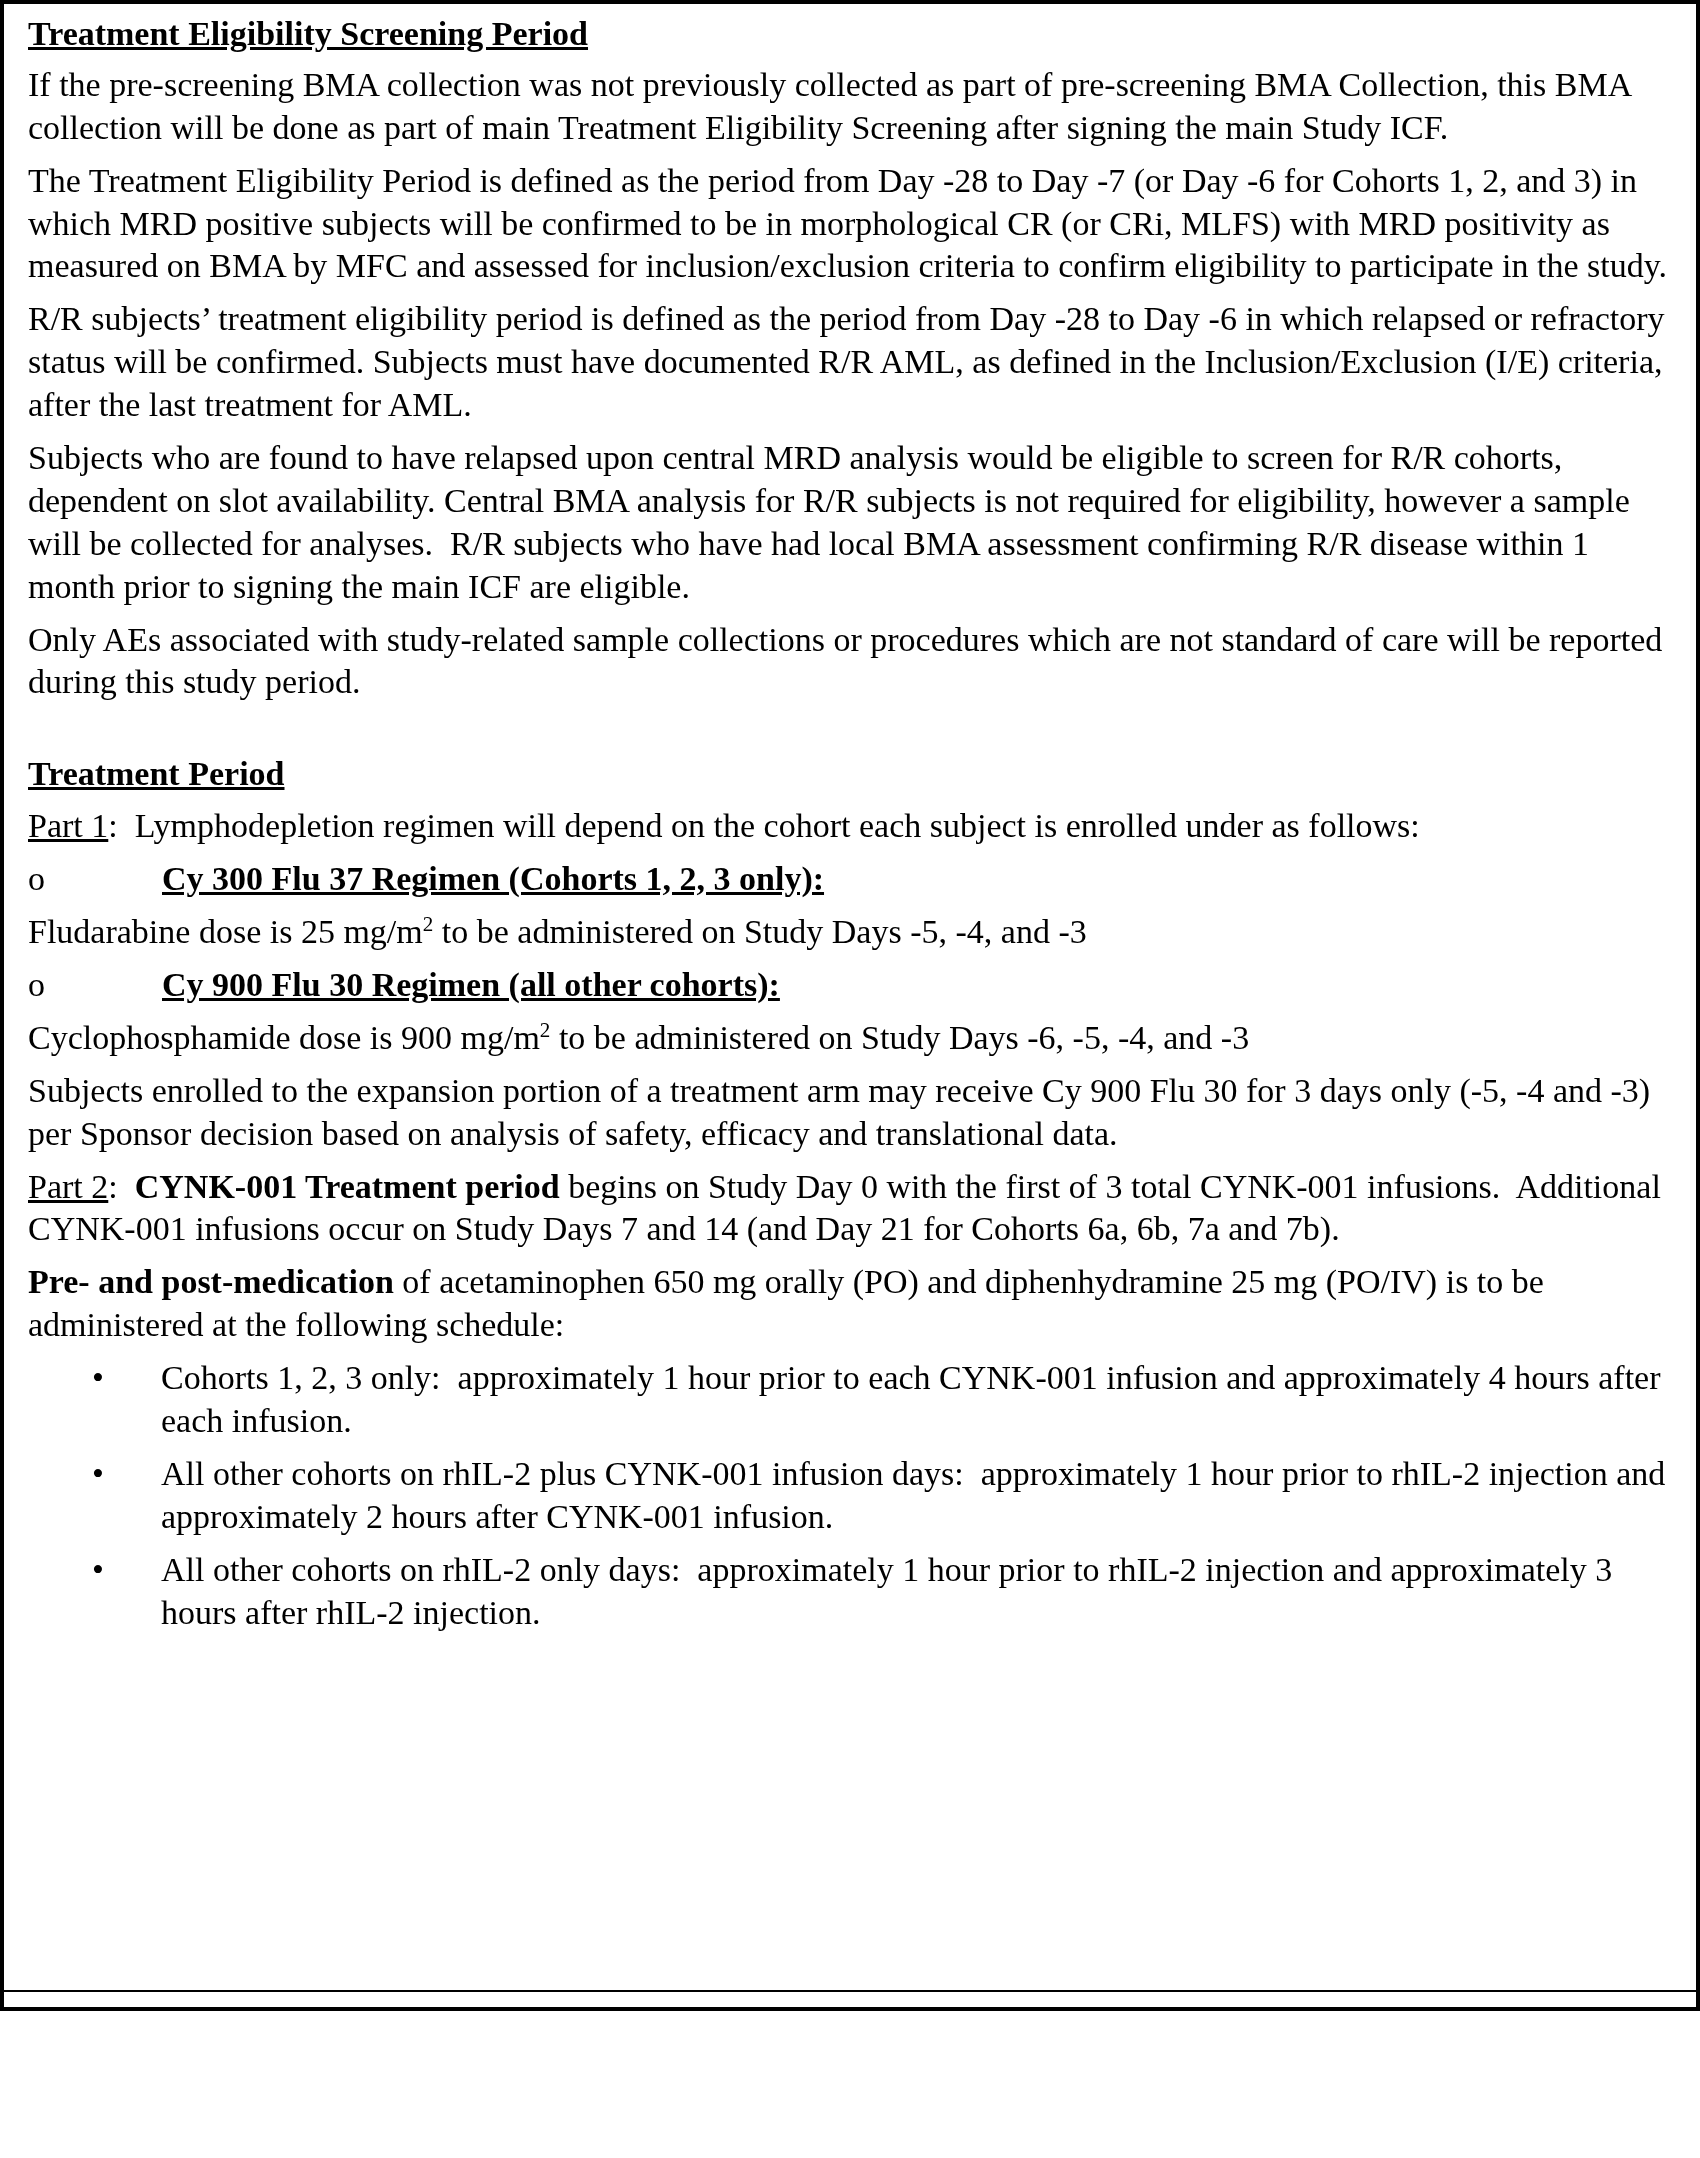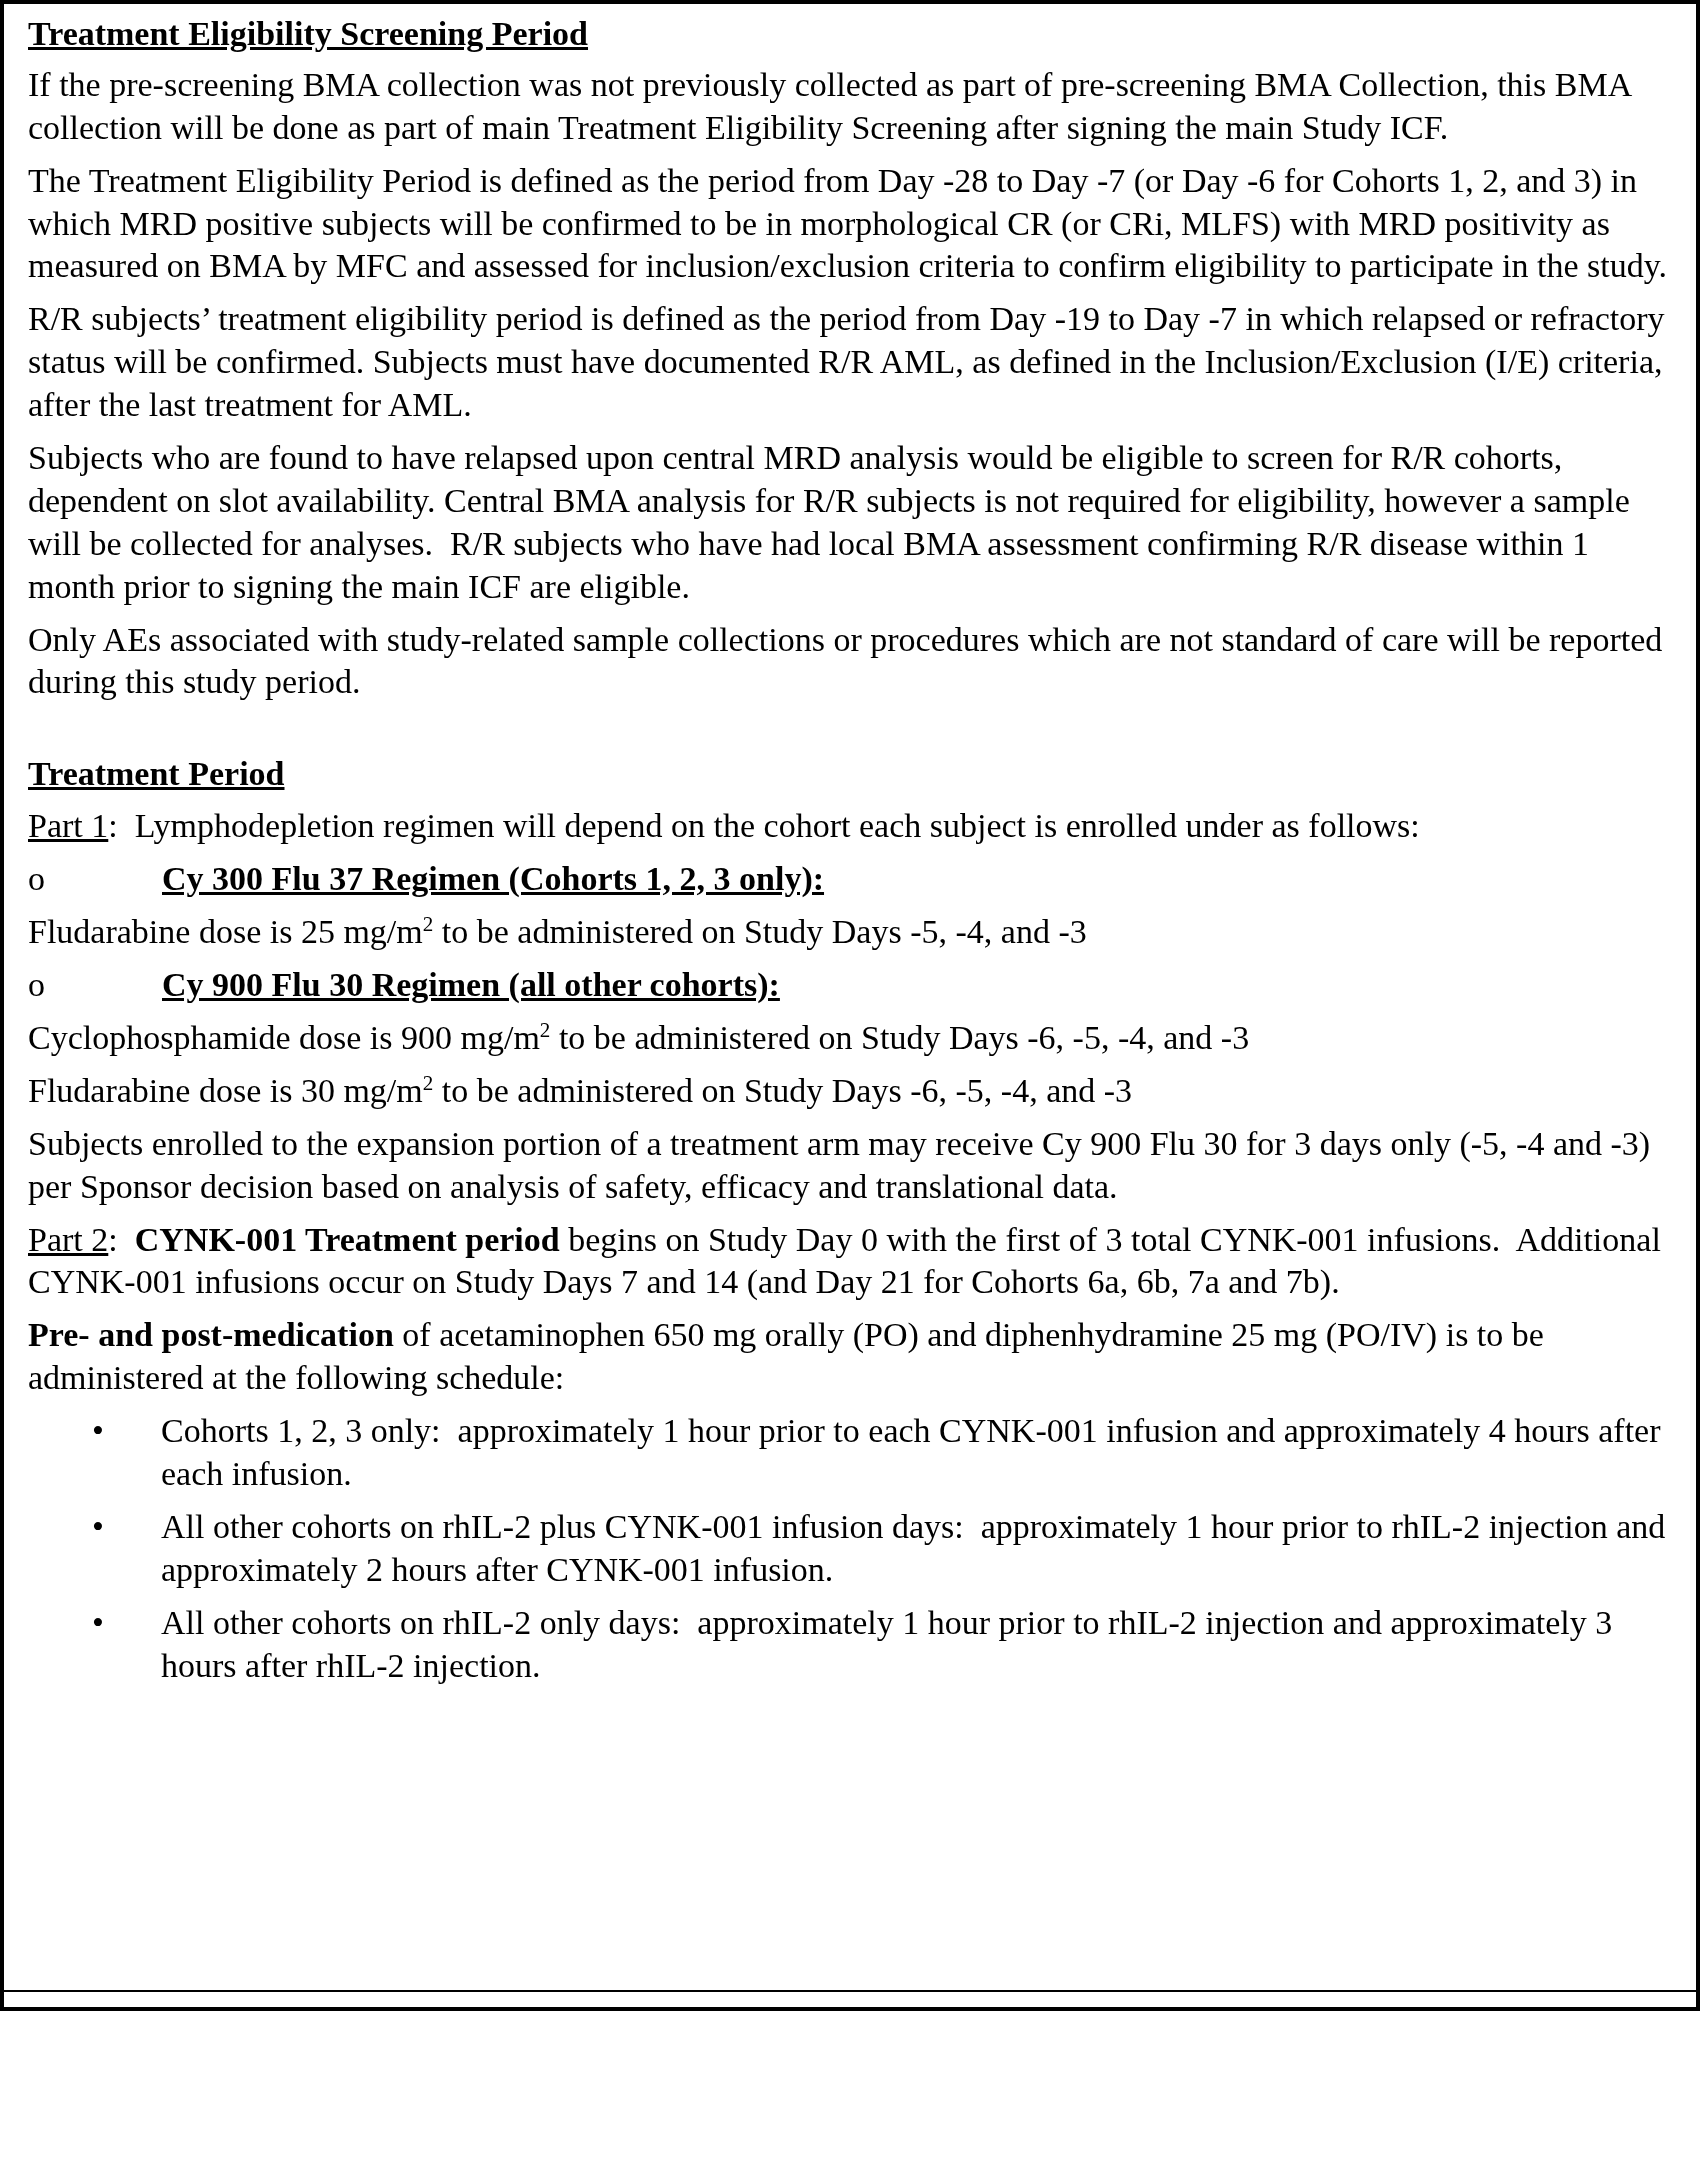--- a/index.html
+++ b/index.html
@@ -46,31 +46,30 @@
   .content { flex: 1 1 auto; min-width: 0; }
 </style>
 </head>
 <body>
 
 <div class="page">
   <div class="doc-cell">
       <div class="block heading"><span class="b u">Treatment Eligibility Screening Period</span></div>
       <div class="block para"><span class="">If the pre-screening BMA collection was not previously collected as part of pre-screening BMA Collection, this BMA collection will be done as part of main Treatment Eligibility Screening after signing the main Study ICF.</span></div>
       <div class="block para"><span class="">The Treatment Eligibility Period is defined as the period from Day -28 to Day -7 (or Day -6 for Cohorts 1, 2, and 3) in which MRD positive subjects will be confirmed to be in morphological CR (or CRi, MLFS) with MRD positivity as measured on BMA by MFC and assessed for inclusion/exclusion criteria to confirm eligibility to participate in the study.</span></div>
-      <div class="block para"><span class="">R/R subjects’ treatment eligibility period is defined as the period from Day -19 to Day -7 in which relapsed or refractory status will be confirmed. Subjects must have documented R/R AML, as defined in the Inclusion/Exclusion (I/E) criteria, after the last treatment for AML.</span></div>
+      <div class="block para"><span class="">R/R subjects’ treatment eligibility period is defined as the period from Day -28 to Day -6 in which relapsed or refractory status will be confirmed. Subjects must have documented R/R AML, as defined in the Inclusion/Exclusion (I/E) criteria, after the last treatment for AML.</span></div>
       <div class="block para"><span class="">Subjects who are found to have relapsed upon central MRD analysis would be eligible to screen for R/R cohorts, dependent on slot availability. Central BMA analysis for R/R subjects is not required for eligibility, however a sample will be collected for analyses.  R/R subjects who have had local BMA assessment confirming R/R disease within 1 month prior to signing the main ICF are eligible.</span></div>
       <div class="block para"><span class="">Only AEs associated with study-related sample collections or procedures which are not standard of care will be reported during this study period.</span></div>
       <div class="block spacer"></div>
       <div class="block heading"><span class="b u">Treatment Period</span></div>
       <div class="block para"><span class="u">Part 1</span><span class="">:  Lymphodepletion regimen will depend on the cohort each subject is enrolled under as follows:</span></div>
       <div class="block o-item"><span class="marker">o</span><span class="content"><span class="b u">Cy 300 Flu 37 Regimen (Cohorts 1, 2, 3 only):</span></span></div>
       <div class="block para"><span class="">Fludarabine dose is 25 mg/m</span><sup class="">2</sup><span class=""> to be administered on Study Days -5, -4, and -3</span></div>
       <div class="block o-item"><span class="marker">o</span><span class="content"><span class="b u">Cy 900 Flu 30 Regimen (all other cohorts):</span></span></div>
       <div class="block para"><span class="">Cyclophosphamide dose is 900 mg/m</span><sup class="">2</sup><span class=""> to be administered on Study Days -6, -5, -4, and -3</span></div>
-      <div class="block para"><span class="">Fludarabine dose is 30 mg/m</span><sup class="">2</sup><span class=""> to be administered on Study Days -6, -5, -4, and -3</span></div>
       <div class="block para"><span class="">Subjects enrolled to the expansion portion of a treatment arm may receive Cy 900 Flu 30 for 3 days only (-5, -4 and -3) per Sponsor decision based on analysis of safety, efficacy and translational data.</span></div>
       <div class="block para"><span class="u">Part 2</span><span class="">:  </span><span class="b ">CYNK-001 Treatment period</span><span class=""> begins on Study Day 0 with the first of 3 total CYNK-001 infusions.  Additional CYNK-001 infusions occur on Study Days 7 and 14 (and Day 21 for Cohorts 6a, 6b, 7a and 7b).</span></div>
       <div class="block para"><span class="b ">Pre- and post-medication</span><span class=""> of acetaminophen 650 mg orally (PO) and diphenhydramine 25 mg (PO/IV) is to be administered at the following schedule:</span></div>
       <div class="block bullet-item"><span class="marker">•</span><span class="content"><span class="">Cohorts 1, 2, 3 only:  approximately 1 hour prior to each CYNK-001 infusion and approximately 4 hours after each infusion.</span></span></div>
       <div class="block bullet-item"><span class="marker">•</span><span class="content"><span class="">All other cohorts on rhIL-2 plus CYNK-001 infusion days:  approximately 1 hour prior to rhIL-2 injection and approximately 2 hours after CYNK-001 infusion.</span></span></div>
       <div class="block bullet-item"><span class="marker">•</span><span class="content"><span class="">All other cohorts on rhIL-2 only days:  approximately 1 hour prior to rhIL-2 injection and approximately 3 hours after rhIL-2 injection.</span></span></div>
     </div>
   <div class="bottom-row"></div>
 </div>
 

